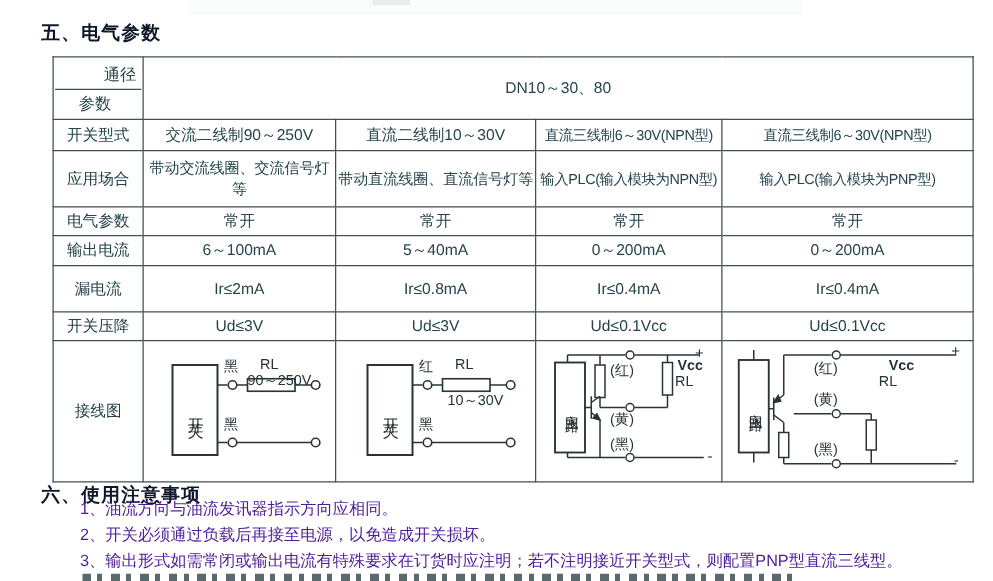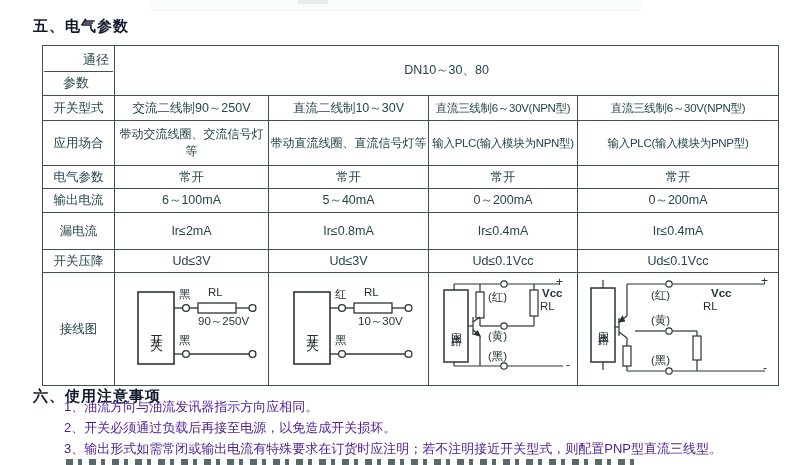--- a/index.html
+++ b/index.html
@@ -118,21 +118,21 @@
                   <circle cx="136.5" cy="34" r="3.4" fill="#fff"></circle>
               <line x1="58" y1="80" x2="66" y2="80"></line>
                   <circle cx="70" cy="80" r="3.4" fill="#fff"></circle>
               <line x1="73.5" y1="80" x2="133" y2="80"></line>
                   <circle cx="136.5" cy="80" r="3.4" fill="#fff"></circle>
             </g>
           </svg>
           <div class="vbox sw" style="left:22px;top:18px;width:36px;height:72px;">开关</div>
           <div class="dlab" style="left:63px;top:15px;">黑</div>
           <div class="dlab" style="left:92px;top:13px;">RL</div>
-          <div class="dlab" style="left:82px;top:42px;text-align:right;">90～250V</div>
+          <div class="dlab" style="left:82px;top:26px;text-align:right;">90～250V</div>
           <div class="dlab" style="left:63px;top:61px;">黑</div>
         </div>
       </td>
 
       <td class="diag-cell">
         <div class="diag">
           <svg width="160" height="111" viewBox="0 0 160 111">
             <g stroke="#2a3436" stroke-width="1.3" fill="none">
               <rect x="24" y="18" width="36" height="72" stroke-width="1.6"></rect>
               <line x1="60" y1="34" x2="68" y2="34"></line>

